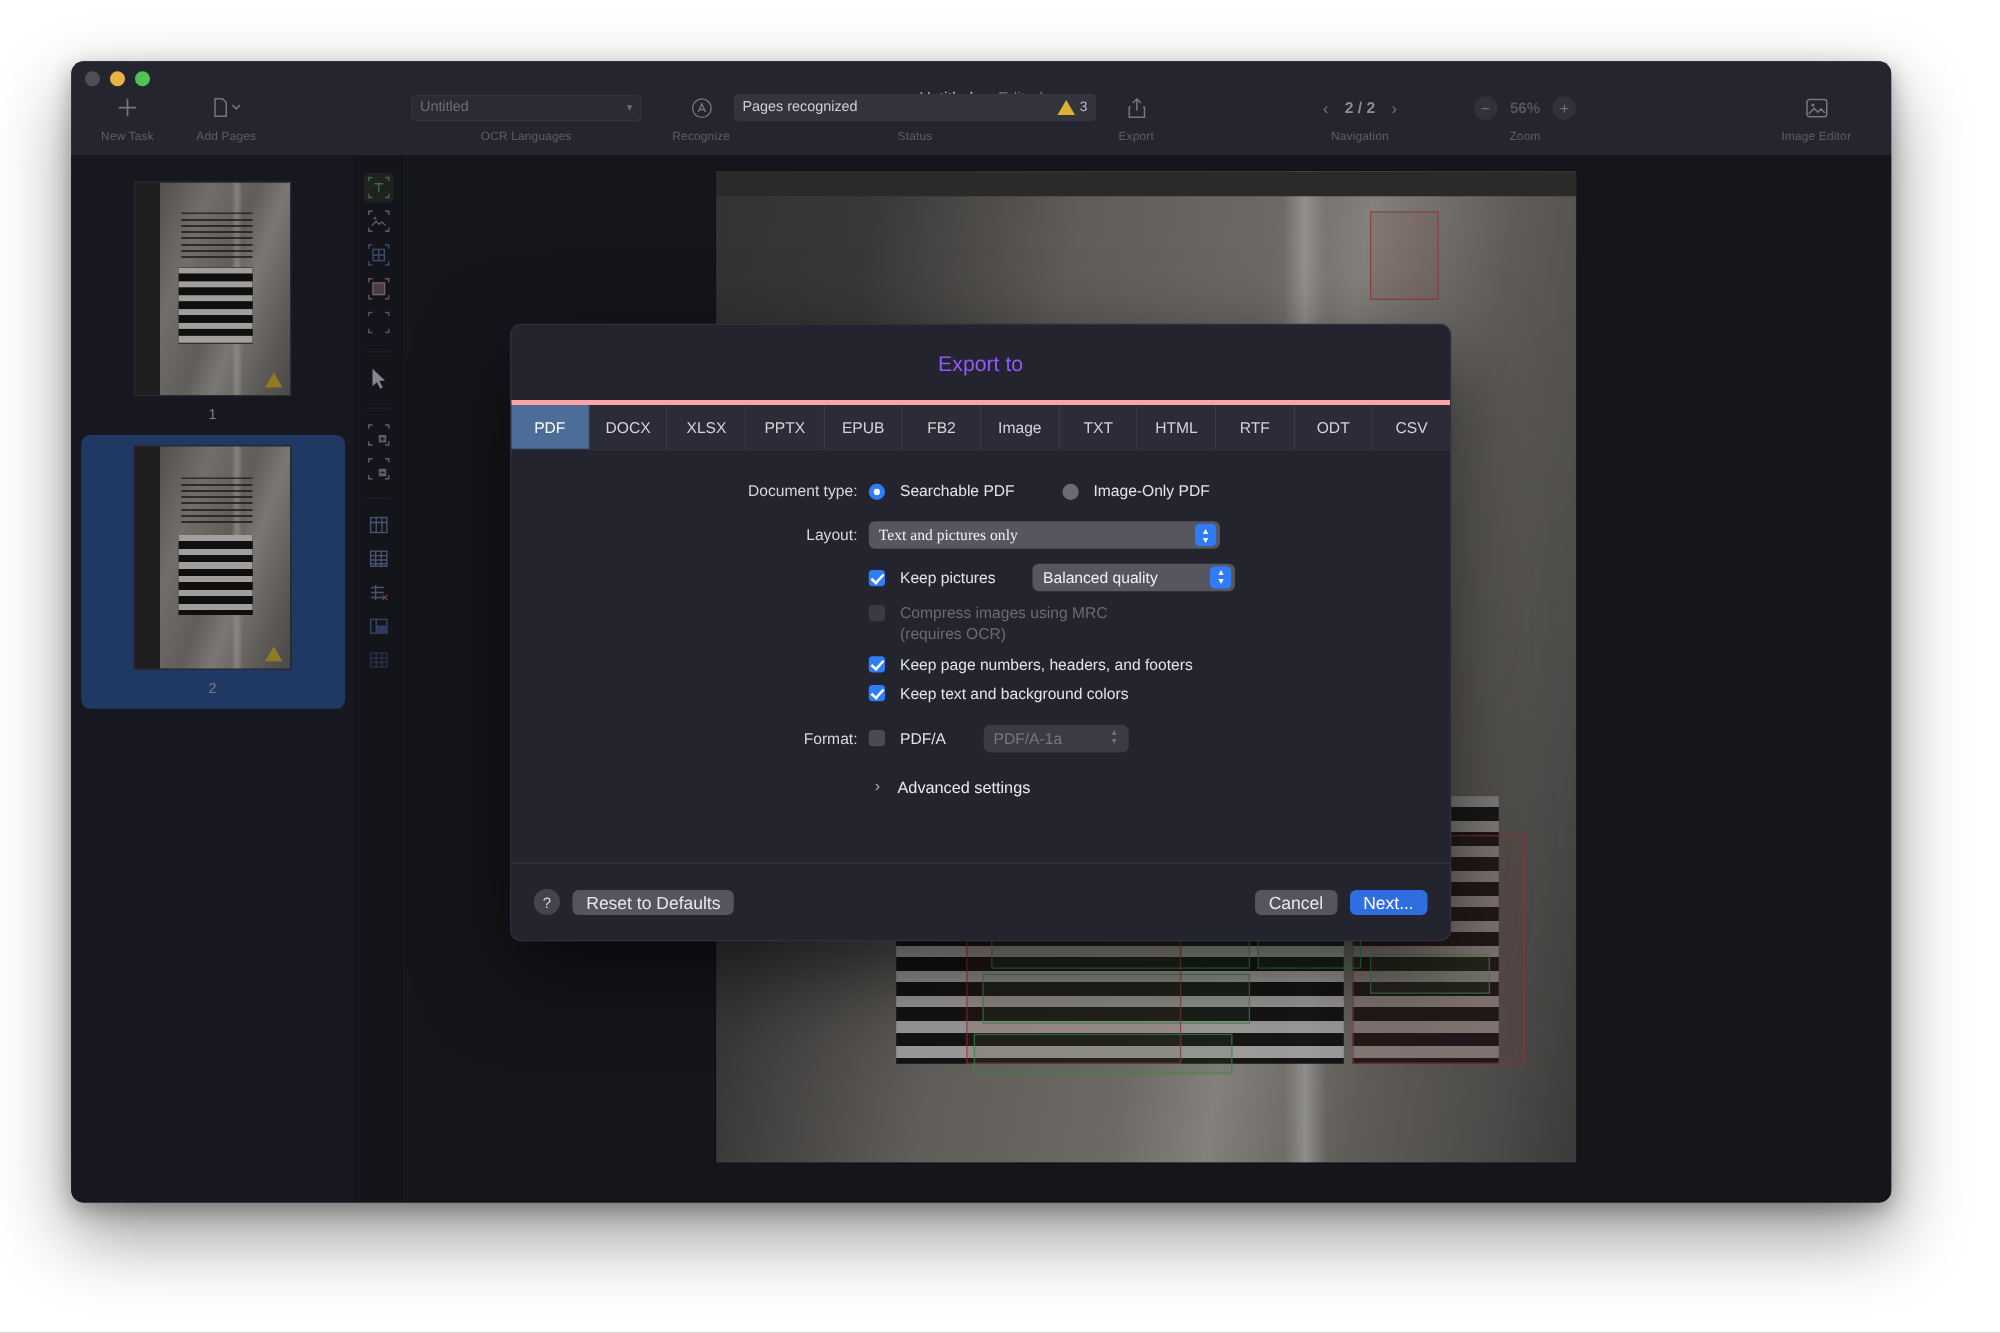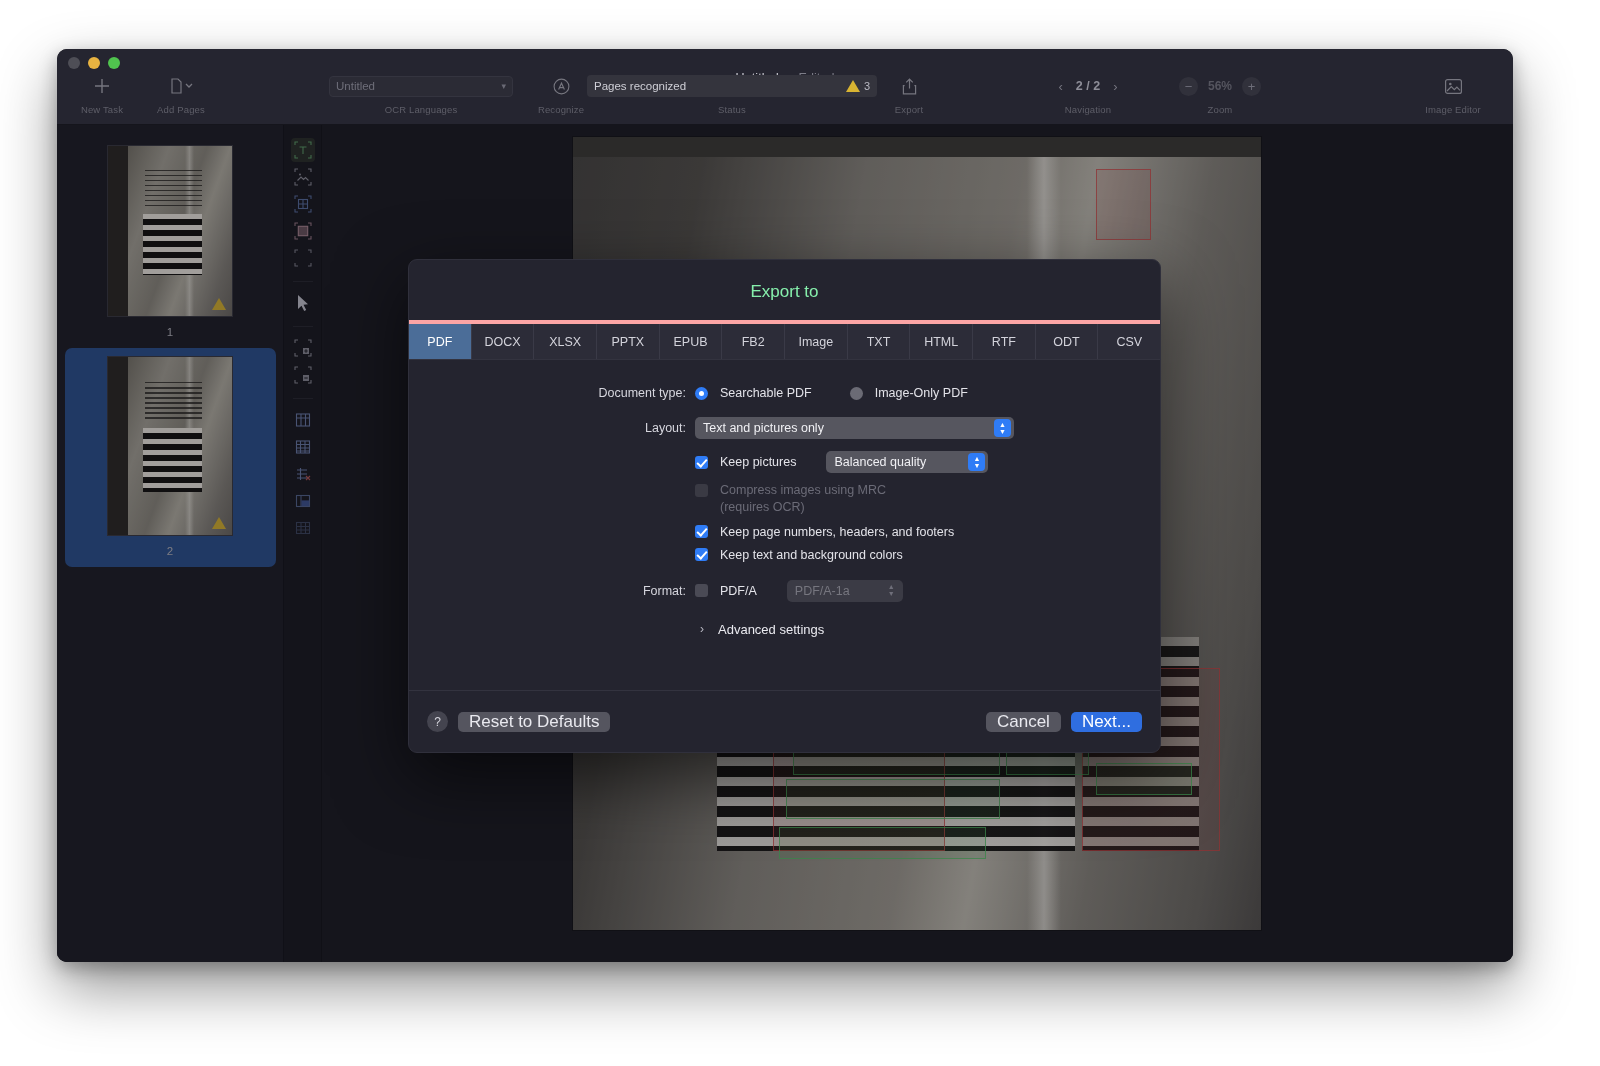--- a/index.html
+++ b/index.html
@@ -143,21 +143,21 @@
 
   
   .dimmer { position: absolute; inset: 0; background: rgba(10,10,14,.34); }
 
   .dialog {
     position: absolute; left: 408px; top: 259px; width: 753px; height: 494px;
     background: #24242f; border-radius: 9px; overflow: hidden;
     box-shadow: 0 24px 70px rgba(0,0,0,.60);
     border: 1px solid #30303c;
   }
-  .dlg-title { text-align: center; font-size: 17px; color: #86efac; padding: 22px 0 18px; }
+  .dlg-title { text-align: center; font-size: 17px; color: #8b5cf6; padding: 22px 0 18px; }
 
   .tabbar { display: flex; height: 40px; border-top: 4px solid #fca5a5; border-bottom: 1px solid #33333f; }
   .tab {
     flex: 1; display: flex; align-items: center; justify-content: center;
     font-size: 12.5px; color: #d3d3db; background: #2c2c38;
     border-right: 1px solid #3a3a47;
   }
   .tab:last-child { border-right: none; }
   .tab.active { background: #4b6d98; color: #ffffff; }
 
@@ -179,21 +179,21 @@
     border: solid #fff; border-width: 0 2px 2px 0; transform: rotate(42deg);
   }
   .cb-label { font-size: 12.5px; color: #e3e3e9; }
   .cb-label.dim { color: #6b6b77; }
 
   .select {
     height: 22px; border-radius: 5px; background: #56565f;
     display: flex; align-items: center; padding: 0 26px 0 8px;
     font-size: 12.5px; color: #f0f0f4; position: relative;
   }
-  .select.wide { width: 319px; }
+  .select.wide { width: 281px; font-family: Liberation Serif, serif; }
   .select.mid  { width: 162px; }
   .select.small{ width: 116px; background: #3b3b45; color: #76767f; }
   .stepper {
     position: absolute; right: 3px; top: 2px; width: 17px; height: 18px;
     border-radius: 4px; background: #2f7cf6;
     display: flex; flex-direction: column; align-items: center; justify-content: center; gap: 1px; color: #fff;
   }
   .select.small .stepper { background: transparent; color: #6f6f7a; }
   .stepper .up, .stepper .dn { font-size: 7px; line-height: 6px; }
 
@@ -206,21 +206,21 @@
     border-top: 1px solid #33333f; display: flex; align-items: center;
     padding: 0 18px; gap: 10px;
   }
   .help-btn {
     width: 21px; height: 21px; border-radius: 50%; background: #44444f; color: #d6d6de;
     font-size: 12px; display: flex; align-items: center; justify-content: center;
   }
   .btn {
     height: 20px; border-radius: 5px; padding: 0 11px;
     display: flex; align-items: center; justify-content: center;
-    font-size: 17px; color: #e9e9ef; background: #55555f;
+    font-size: 14px; color: #e9e9ef; background: #55555f;
   }
   .btn.primary { background: #2f6ee0; color: #fff; }
   .spacer { flex: 1; }
 </style>
 </head>
 <body>
 
 <div id="root">
 
   <div class="app-window">

